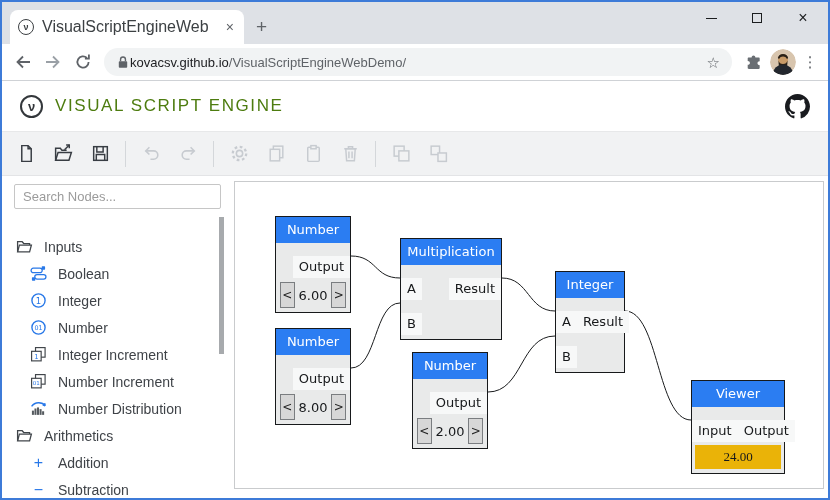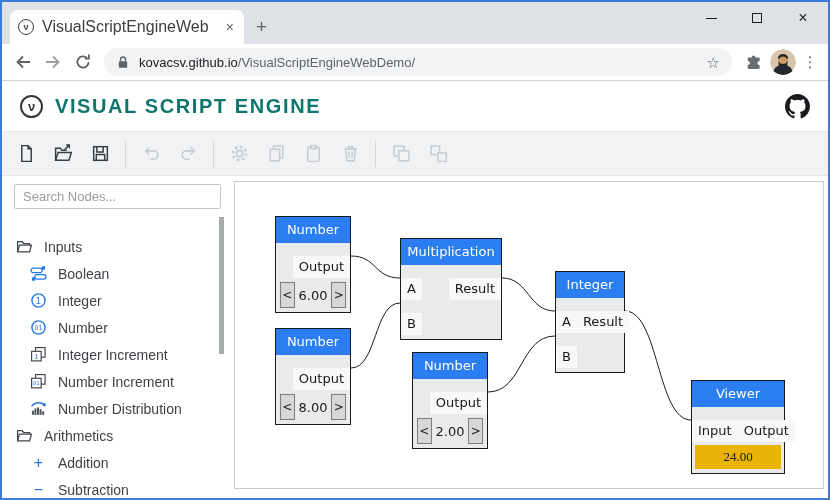--- a/index.html
+++ b/index.html
@@ -15,32 +15,32 @@
   .newtab{font-size:19px;color:#5f6368;margin:0 0 8px 12px;line-height:1;}
   .win-controls{position:absolute;right:2px;top:0;height:32px;display:flex;}
   .win-btn{width:46px;display:flex;align-items:center;justify-content:center;color:#1b1d1f;}
   .glyph-min{width:11px;height:1px;background:#1b1d1f;display:block;}
   .glyph-max{width:10px;height:10px;border:1px solid #1b1d1f;display:block;}
   .glyph-close{font-size:16px;line-height:1;}
 
   
   .navbar{height:37px;background:#fff;border-bottom:1px solid #cfd2d6;display:flex;align-items:center;padding:0 8px;gap:4px;}
   .nav-icon{width:26px;height:26px;display:flex;align-items:center;justify-content:center;}
-  .omnibox{flex:1;height:28px;background:#f1f3f4;border-radius:14px;display:flex;align-items:center;padding:0 12px;gap:9px;margin:0 4px;}
+  .omnibox{flex:1;height:28px;background:#f1f3f4;border-radius:14px;display:flex;align-items:center;padding:0 12px;margin:0 4px;}
   .url{font-size:13px;white-space:nowrap;overflow:hidden;}
   .url .host{color:#202124;}
   .url .path{color:#5f6368;}
   .star{margin-left:auto;font-size:15px;color:#5f6368;line-height:1;}
   .kebab{font-size:15px;color:#5f6368;width:20px;text-align:center;}
   .avatar{width:26px;height:26px;border-radius:50%;overflow:hidden;}
 
   
   .app-header{height:50px;background:#fff;display:flex;align-items:center;padding:0 18px;gap:12px;}
   .logo{width:23px;height:23px;min-width:23px;border:2.4px solid #33373b;border-radius:50%;display:flex;align-items:center;justify-content:center;font-size:13px;font-weight:700;color:#33373b;}
-  .app-title{font-size:20px;letter-spacing:1.6px;font-weight:700;color:#0f766e;}
+  .app-title{font-size:17px;letter-spacing:1.6px;font-weight:400;color:#4d7c0f;}
   .github{margin-left:auto;display:flex;align-items:center;}
 
   
   .app-toolbar{height:45px;background:#f1f2f3;border-top:1px solid #e7e8e9;border-bottom:1px solid #e3e4e6;display:flex;align-items:center;padding:0 12px;gap:13px;}
   .tool-btn{width:24px;height:24px;display:flex;align-items:center;justify-content:center;background:none;border:none;padding:0;}
   .tool-btn.enabled{color:#383d43;}
   .tool-btn.disabled{color:#c7cbd0;}
   .tool-sep{width:1px;height:26px;background:#d4d7da;}
 
   

